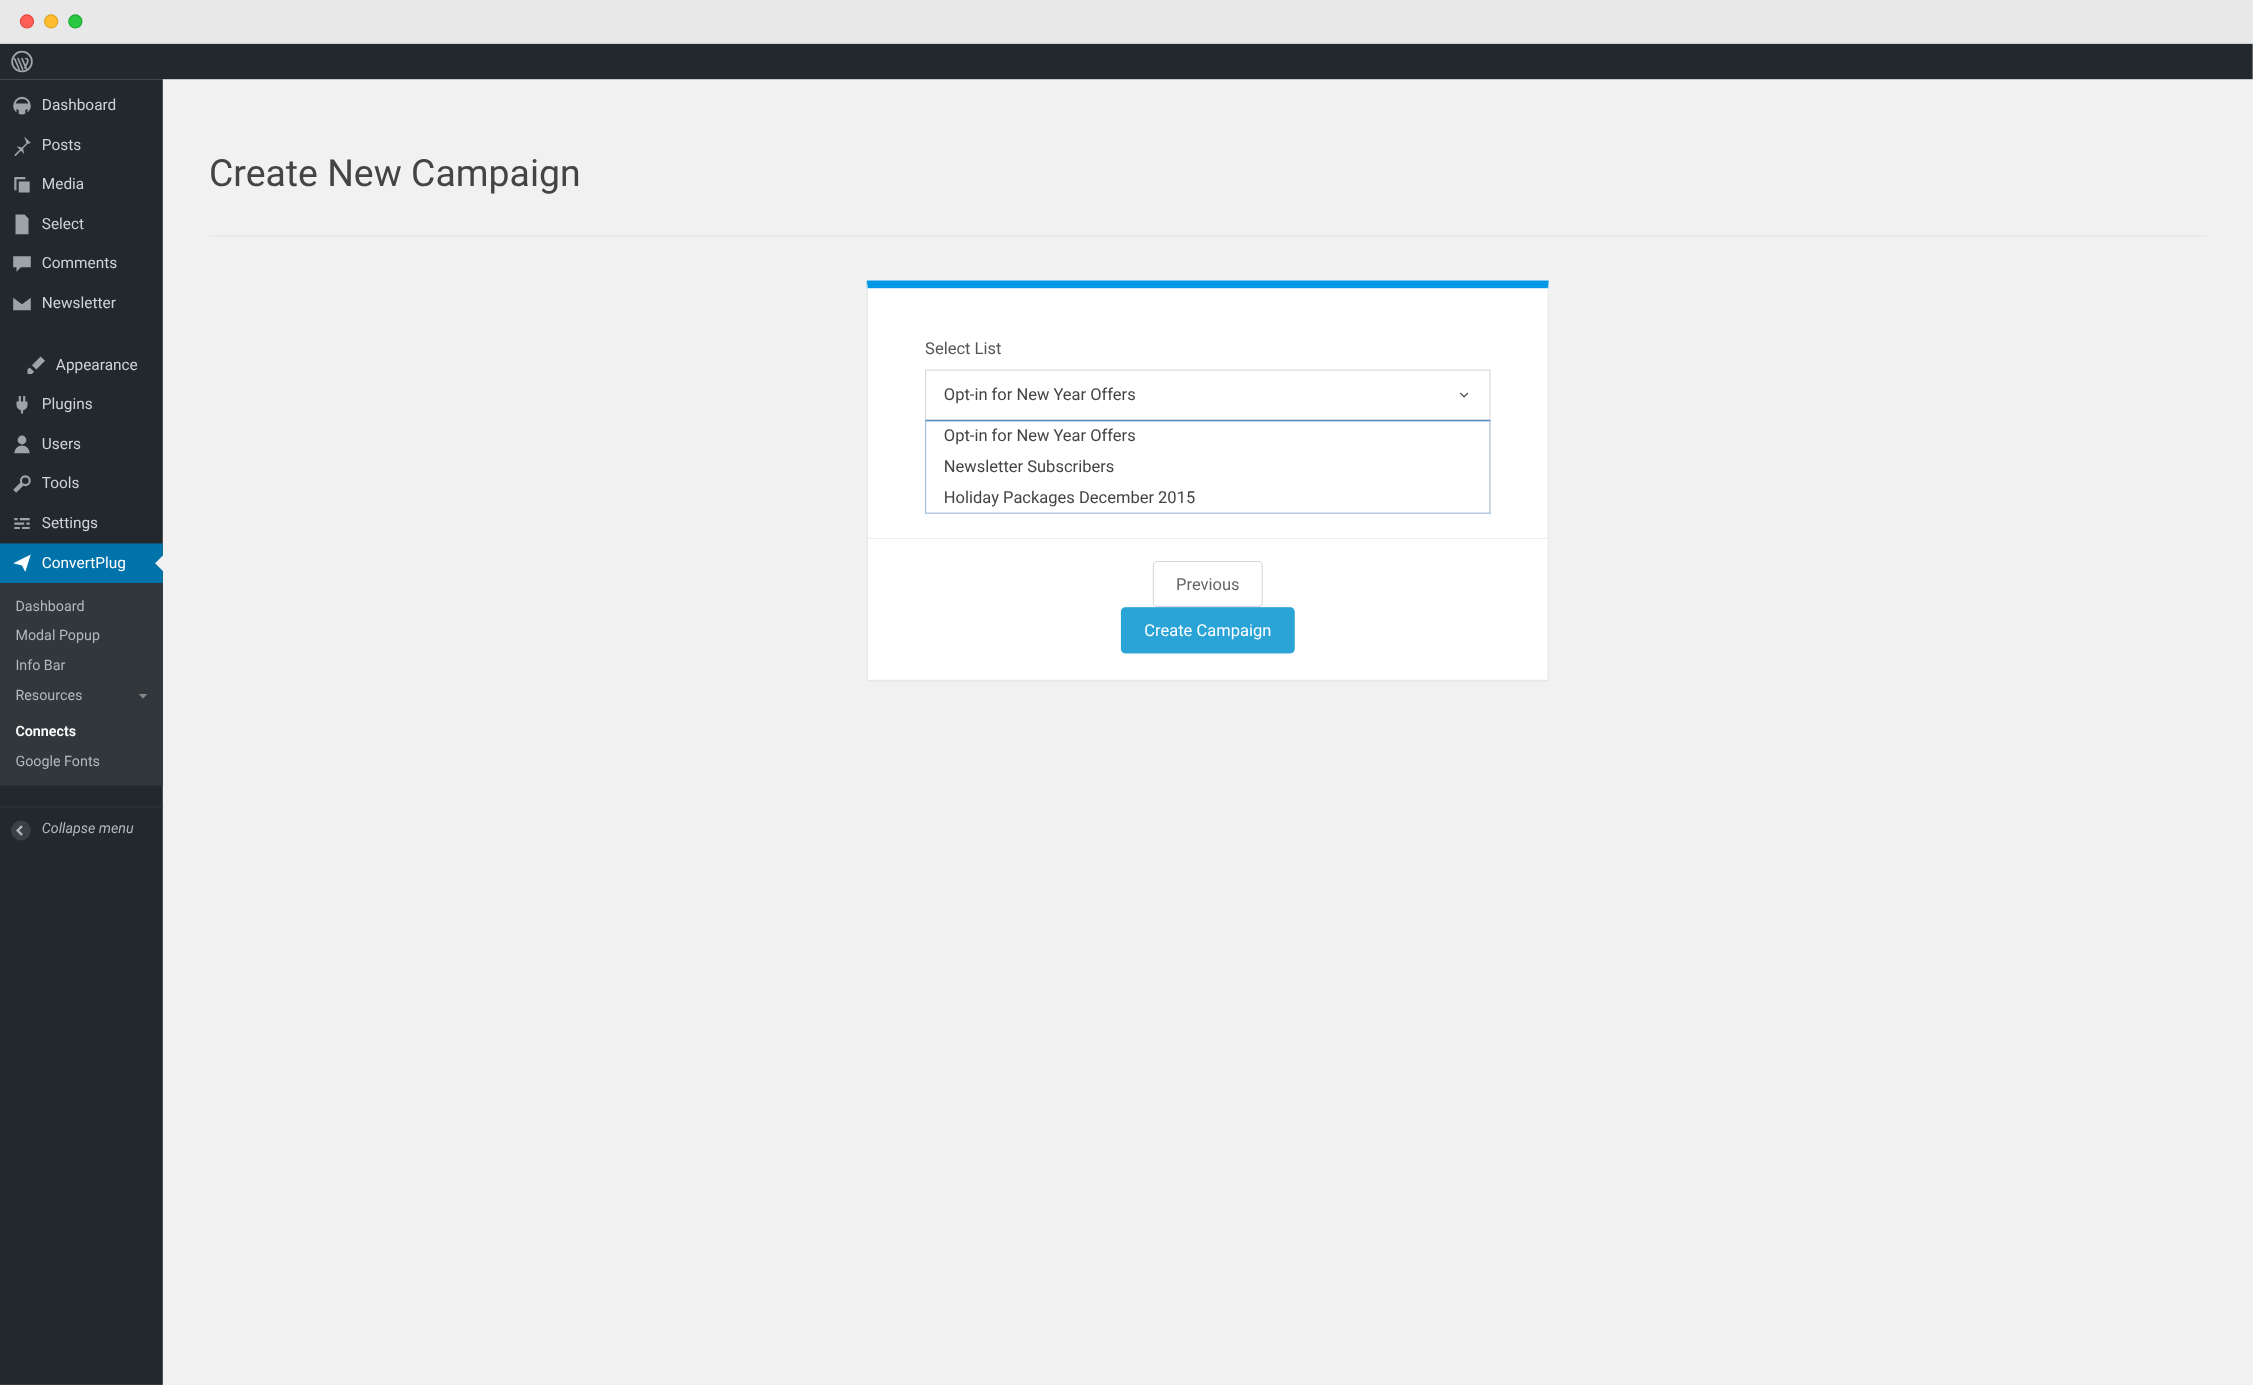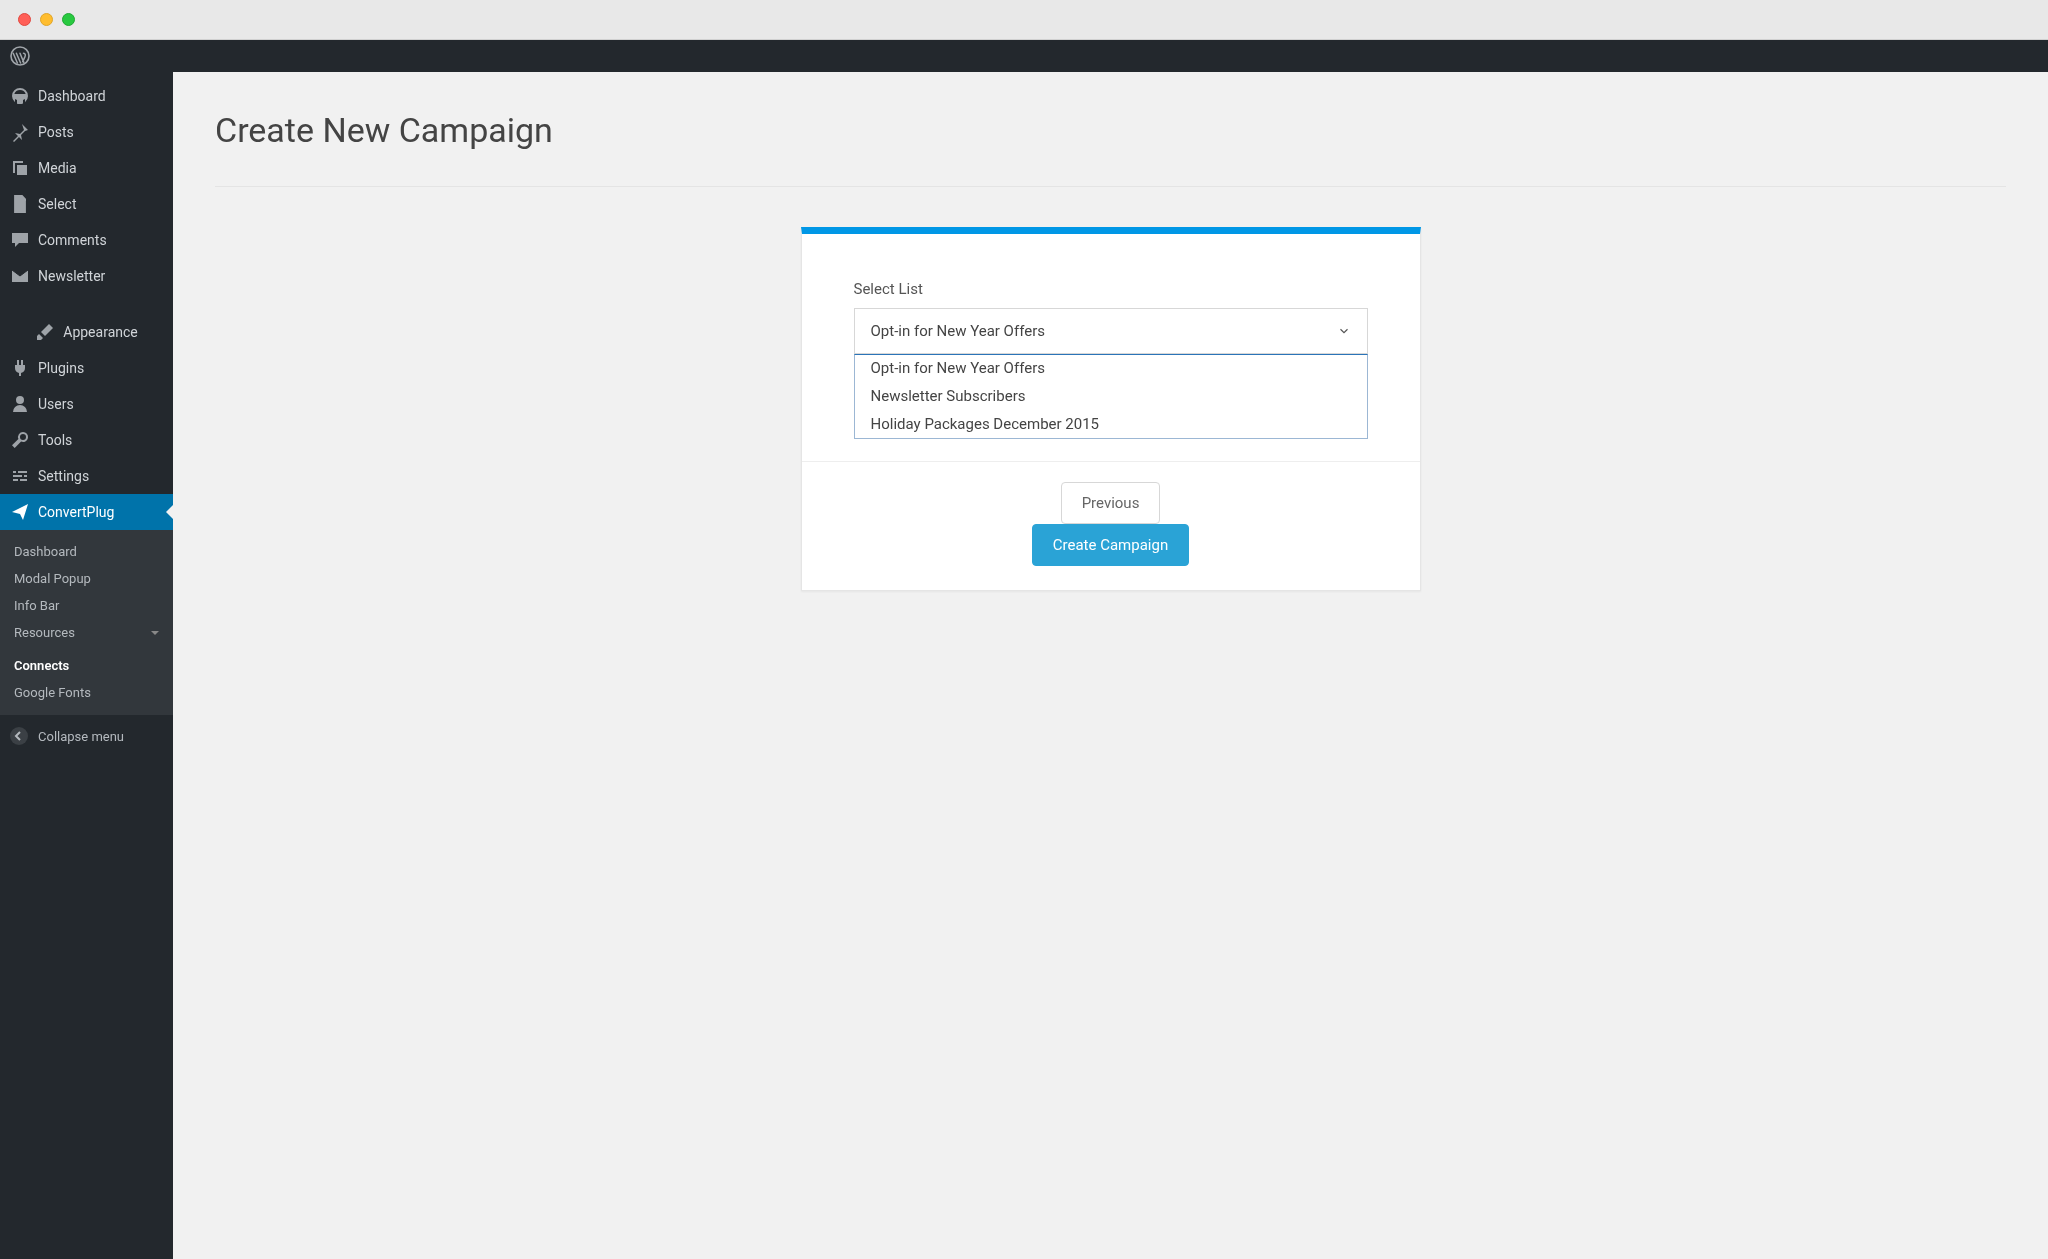--- a/index.html
+++ b/index.html
@@ -35,21 +35,21 @@
   }
 
   
   .wp-body {
     display: flex;
     min-height: calc(100% - 72px);
   }
 
   
   .sidebar {
-    width: 173px;
+    width: 148px;
     background: #23282d;
     color: #eee;
     font-size: 14px;
     padding-top: 6px;
   }
   .side-item {
     display: flex;
     align-items: center;
     gap: 8px;
     padding: 8px 10px 8px 10px;
@@ -84,36 +84,38 @@
     font-size: 13px;
     cursor: pointer;
     display: flex;
     justify-content: space-between;
     align-items: center;
   }
   .sub-item.strong { color: #fff; font-weight: 600; margin-top: 6px; }
   .sub-caret { border: 4px solid transparent; border-top-color: #888; width:0; height:0; margin-top:4px;}
 
   .collapse-row {
-    display: flex; align-items: center; gap: 10px;
+    display: flex; align-items: flex-start; gap: 10px;
     padding: 12px 10px; color: #b4b9be; font-size: 13px;
     cursor: pointer;
     border-top: 1px solid #32373c;
-    margin-top: 0;
+    margin-top: 19px;
+    font-style: italic;
   }
   .collapse-row .circ {
     width: 18px; height: 18px; border-radius: 50%;
     background: #3b4045; display:flex; align-items:center; justify-content:center;
   }
   .collapse-row .circ svg { width:10px; height:10px; fill:#b4b9be; }
 
   
   .main {
     flex: 1;
     padding: 38px 42px;
+    margin-top: 28px;
   }
   .page-title {
     font-size: 34px;
     font-weight: 400;
     color: #444;
   }
   .hr { height: 1px; background: #e4e4e4; margin: 36px 0 40px; }
 
   .card {
     width: 620px;

